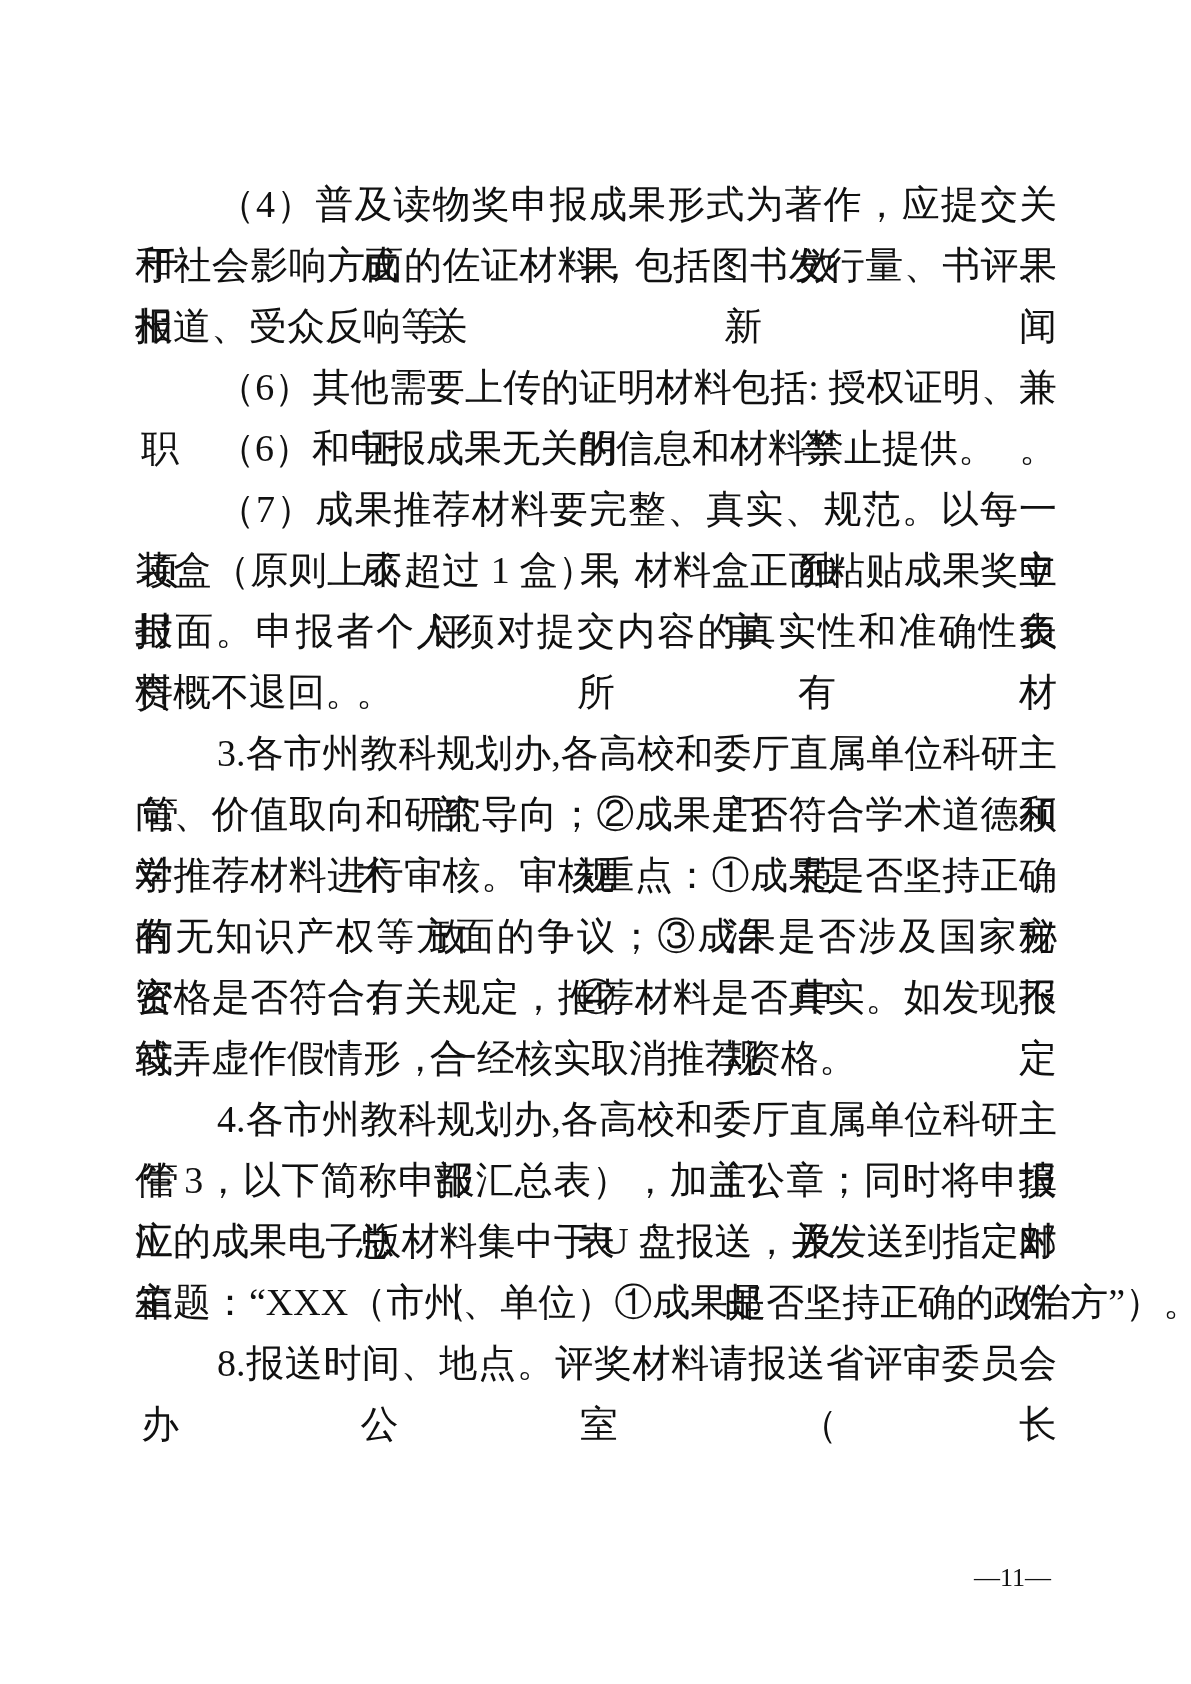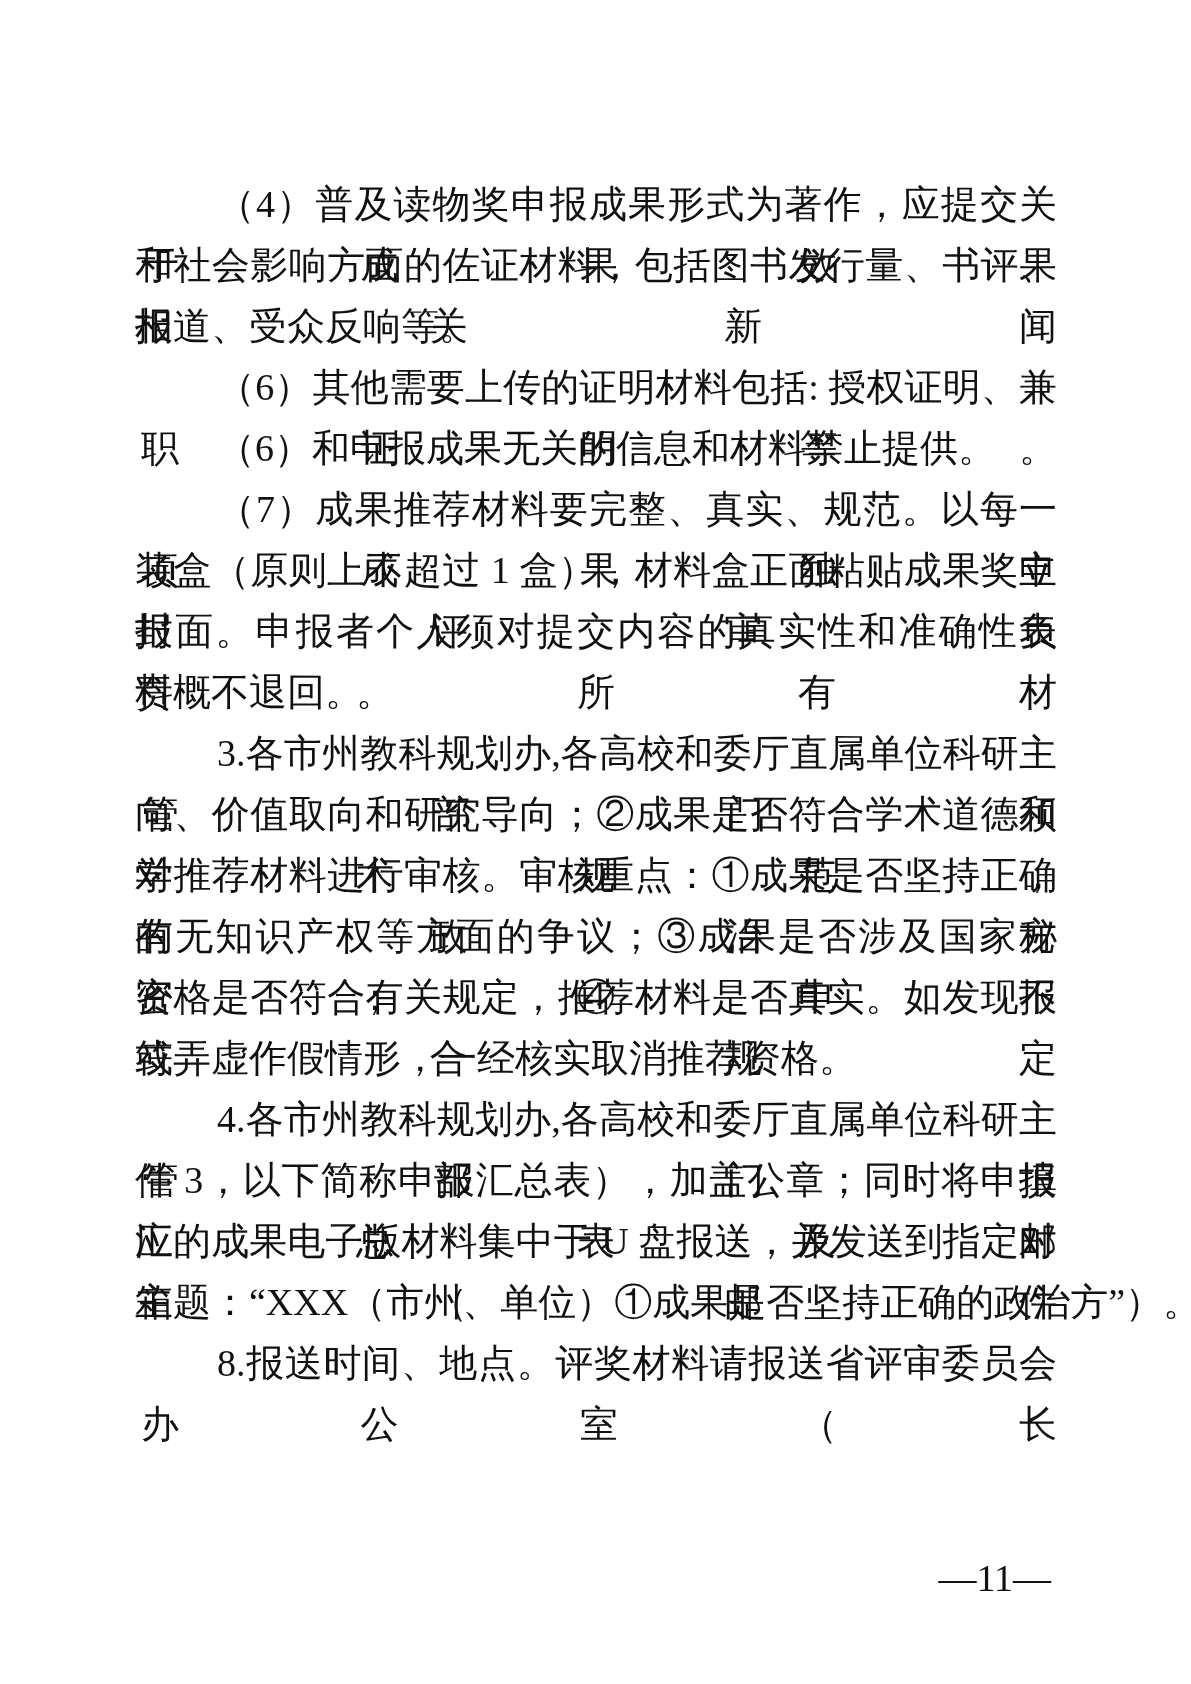--- a/index.html
+++ b/index.html
@@ -39,21 +39,21 @@
     text-align-last: justify;
   }
   .doc-line.indent {
     text-indent: 2em;
     margin-left: 6px;
   }
   .page-footer {
     position: absolute;
     top: 1560px;
     right: 140px;
-    font-size: 38px;
+    font-size: 26px;
     line-height: 36px;
     color: #111111;
   }
 </style>
 </head>
 <body>
 
 <div class="page">
 
   <div class="textblock">

